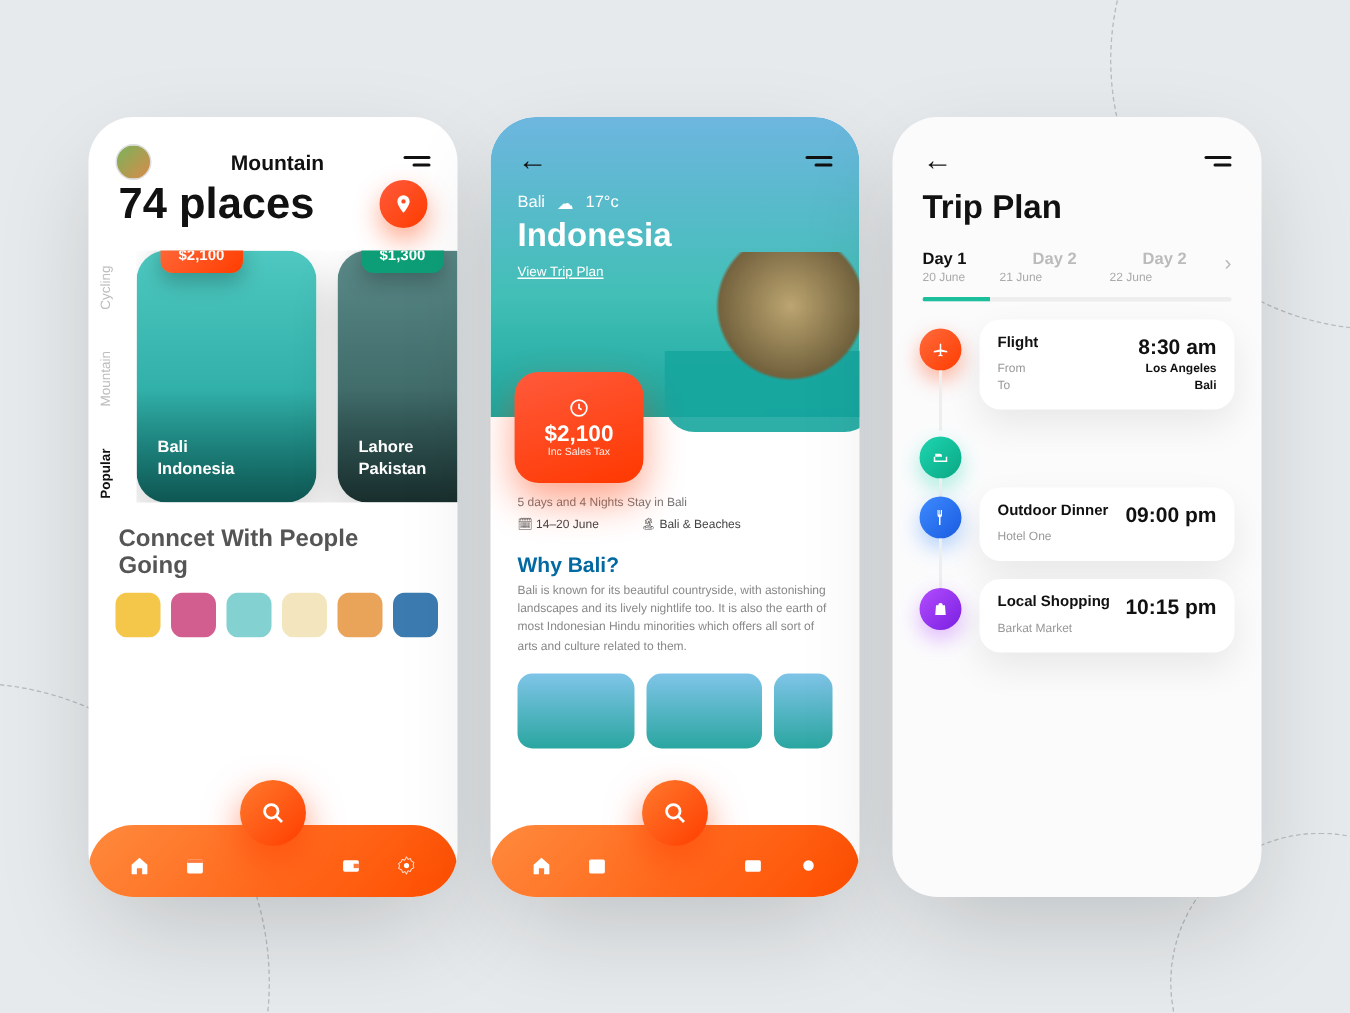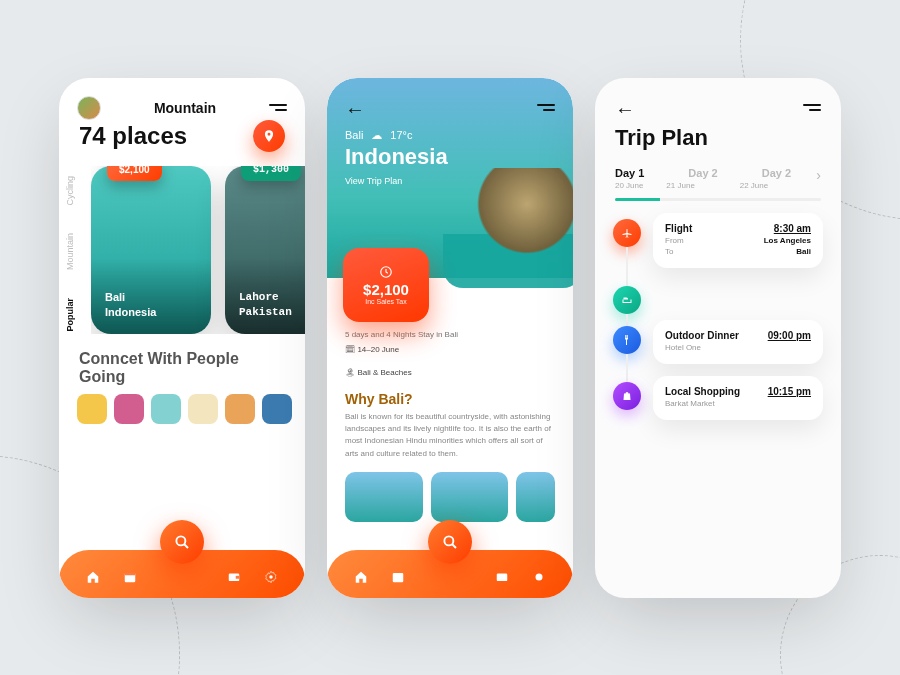--- a/index.html
+++ b/index.html
@@ -22,30 +22,30 @@
   }
 
   
   .s1-top { display:flex; align-items:center; justify-content:space-between; padding:18px 18px 0 18px; }
   .avatar { width:24px;height:24px;border-radius:50%;background:linear-gradient(135deg,#7ab35a,#d98a4a); border:1px solid #ddd;}
   .menu-icon { display:flex;flex-direction:column;gap:3px;align-items:flex-end;}
   .menu-icon span{display:block;height:2px;background:#111;border-radius:2px;}
   .menu-icon span:nth-child(1){width:18px;} .menu-icon span:nth-child(2){width:12px;}
   .s1-title { font-weight:700;font-size:14px;color:#111;}
   .s1-cat { padding:6px 20px 0;font-size:10px;color:#777;}
-  .s1-count { padding:0 20px; font-size:24px; font-weight:800; color:#111; display:flex;justify-content:space-between;align-items:center;}
+  .s1-count { padding:0 20px; font-size:29px; font-weight:800; color:#111; display:flex;justify-content:space-between;align-items:center;}
   .pin-btn { width:32px;height:32px;border-radius:50%;background:linear-gradient(135deg,#ff5a3c,#ff3d00);display:flex;align-items:center;justify-content:center;color:#fff;font-size:12px;box-shadow:0 8px 18px rgba(255,61,0,.45);}
   .s1-body { position:relative; padding-left:32px; margin-top:14px; }
   .vtabs { position:absolute; left:6px; top:10px; display:flex;flex-direction:column;gap:28px; transform-origin:left top;}
   .vtabs span{font-size:9px;color:#bcbcbc; writing-mode:vertical-rl; transform:rotate(180deg);}
   .vtabs span.active{color:#111;font-weight:700;}
   .cards { display:flex; gap:14px; overflow:hidden;}
   .card { position:relative;width:120px;height:168px;border-radius:20px;flex-shrink:0;box-shadow:0 14px 30px rgba(0,0,0,.18);background-size:cover;background-position:center;color:#fff;}
   .card.bali { background:linear-gradient(180deg,rgba(0,0,0,0) 55%,rgba(0,0,0,.45) 100%),linear-gradient(180deg,#4ec8c0 0%,#1a9d96 100%);}
-  .card.lahore{ width:104px; background:linear-gradient(180deg,rgba(0,0,0,0) 55%,rgba(0,0,0,.45) 100%),linear-gradient(180deg,#5a8a88 0%,#2c5452 100%);font-family:Liberation Mono, monospace;}
+  .card.lahore{ width:104px; background:linear-gradient(180deg,rgba(0,0,0,0) 55%,rgba(0,0,0,.45) 100%),linear-gradient(180deg,#5a8a88 0%,#2c5452 100%);}
   .card-price { position:absolute;top:-8px;left:16px;padding:6px 12px;font-size:10px;font-weight:700;border-radius:8px;color:#fff;box-shadow:0 6px 14px rgba(0,0,0,.25);}
   .card-price.p1{background:linear-gradient(135deg,#ff6a3d,#ff3d00);}
   .card-price.p2{background:#0e9e77;}
   .card-caption{position:absolute;left:14px;bottom:14px;font-size:11px;font-weight:700;line-height:1.35;}
   .connect-label{padding:16px 20px 8px 20px;font-size:16px;color:#555;font-weight:bold;}
   .people{display:flex;gap:7px;padding:0 18px;flex-wrap:nowrap;overflow:hidden;}
   .people div{width:30px;height:30px;border-radius:8px;flex-shrink:0;}
   .navbar{position:absolute;bottom:0;left:0;right:0;height:62px;}
   .navbg{position:absolute;inset:0;top:14px;background:linear-gradient(135deg,#ff8a3d,#ff4d00);border-radius:30px 30px 0 0;}
   .navfab{position:absolute;top:-16px;left:50%;transform:translateX(-50%);width:44px;height:44px;border-radius:50%;background:linear-gradient(135deg,#ff7a2d,#ff3d00);display:flex;align-items:center;justify-content:center;color:#fff;box-shadow:0 10px 24px rgba(255,61,0,.55);}
@@ -54,28 +54,28 @@
   .navicons span{width:14px;height:14px;display:flex;align-items:center;justify-content:center;color:#fff;font-size:12px;}
   .navicons span svg{width:14px;height:14px;}
 
   
   .hero{height:200px;background:linear-gradient(180deg,#6db6df 0%,#42bfb6 60%,#1aa69d 100%);position:relative;color:#fff;padding:18px;border-radius:30px 30px 0 0;}
   .hero-top{display:flex;justify-content:space-between;align-items:center;}
   .back{font-size:20px;font-weight:300;}
   .hero .menu-icon span{background:#111;}
   .hero-loc{font-size:11px;margin-top:10px;display:flex;gap:8px;align-items:center;}
   .hero-title{font-size:22px;font-weight:800;margin-top:2px;}
-  .hero-link{font-size:9px;margin-top:6px;display:inline-block;}
+  .hero-link{font-size:9px;text-decoration:underline;margin-top:6px;display:inline-block;}
   .hero-hut{position:absolute;right:-10px;bottom:-10px;width:140px;height:120px;border-radius:20px;background:radial-gradient(circle at 60% 30%, #caa269 0%, #7a5a32 40%, transparent 42%), linear-gradient(180deg,transparent 55%, #17a79f 55%);opacity:.9;}
   .pricecard{position:absolute;left:16px;bottom:-44px;width:86px;height:74px;border-radius:16px;background:linear-gradient(160deg,#ff5a3c,#ff3800);color:#fff;display:flex;flex-direction:column;align-items:center;justify-content:center;box-shadow:0 12px 26px rgba(255,56,0,.45);}
   .pricecard .sm{font-size:7px;opacity:.9;}
   .pricecard .big{font-size:15px;font-weight:800;margin-top:2px;}
   .meta{padding:52px 18px 0;font-size:8px;color:#777;}
-  .meta-row{display:flex;gap:14px;margin-top:6px;color:#444;font-size:8px;flex-direction:column;}
-  .section-title{padding:14px 18px 4px;font-size:14px;font-weight:800;color:#a16207;}
+  .meta-row{display:flex;gap:28px;margin-top:6px;color:#444;font-size:8px;}
+  .section-title{padding:14px 18px 4px;font-size:14px;font-weight:800;color:#0369a1;}
   .desc{padding:0 18px;font-size:8px;line-height:1.55;color:#888;}
   .thumbs{display:flex;gap:8px;padding:12px 18px 0;}
   .thumbs div{flex:1;height:50px;border-radius:10px;background:linear-gradient(180deg,#7fc4e8,#2aa6a0);}
   .thumbs div:nth-child(3){flex:.5;}
 
   
   .phone.s3{background:#fbfbfc;}
   .s3-top{padding:18px 20px 0;display:flex;justify-content:space-between;align-items:center;}
   .s3-title{padding:6px 20px 0;font-size:22px;font-weight:800;color:#111;}
   .days{display:flex;gap:22px;padding:16px 20px 0;align-items:flex-start;}
@@ -91,21 +91,21 @@
   .tl-dot{width:28px;height:28px;border-radius:50%;display:flex;align-items:center;justify-content:center;color:#fff;flex-shrink:0;position:relative;top:6px;}
   .tl-dot svg{width:12px;height:12px;}
   .tl-dot.flight{background:linear-gradient(135deg,#ff6a3d,#ff3d00);box-shadow:0 6px 14px rgba(255,61,0,.4);}
   .tl-dot.hotel{background:linear-gradient(135deg,#1dd6b1,#0aa783);box-shadow:0 6px 14px rgba(29,214,177,.4);}
   .tl-dot.dinner{background:linear-gradient(135deg,#3d8bff,#1a5be0);box-shadow:0 6px 14px rgba(61,139,255,.4);}
   .tl-dot.shop{background:linear-gradient(135deg,#b34dff,#7a1fe0);box-shadow:0 6px 14px rgba(179,77,255,.4);}
   .tl-line{position:absolute;left:13px;top:34px;width:2px;height:40px;background:#eee;}
   .tl-card{flex:1;background:#fff;border-radius:14px;padding:10px 12px;box-shadow:0 10px 24px rgba(0,0,0,.08);font-size:9px;}
   .tl-row{display:flex;justify-content:space-between;margin-bottom:2px;}
   .tl-row b{font-size:10px;color:#111;}
-  .tl-row span.t{font-size:10px;color:#111;font-weight:700;text-decoration:underline;}
+  .tl-row span.t{font-size:14px;color:#111;font-weight:700;}
   .tl-row .sub{color:#999;font-size:8px;}
   .tl-row .val{color:#111;font-size:8px;font-weight:600;}
 
   
   .curve{position:absolute;border:1px dashed #b9bdc0;border-radius:50%;}
   .curve.c1{width:400px;height:400px;left:-220px;bottom:-180px;}
   .curve.c2{width:360px;height:360px;right:-200px;top:-140px;}
   .curve.c3{width:200px;height:200px;right:-80px;bottom:-80px;}
 </style>
 </head>

